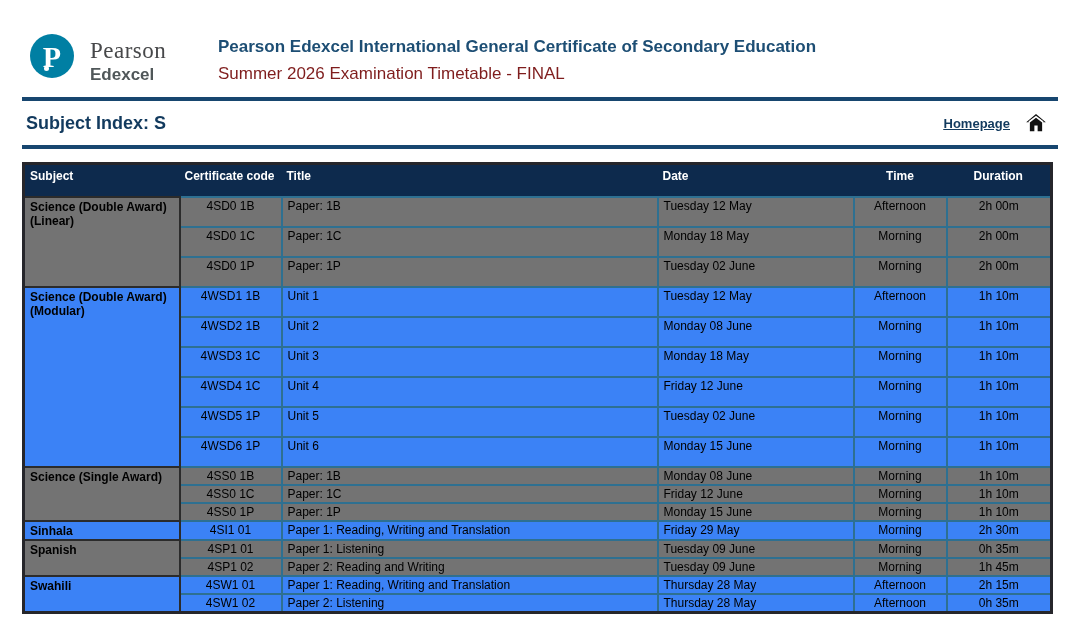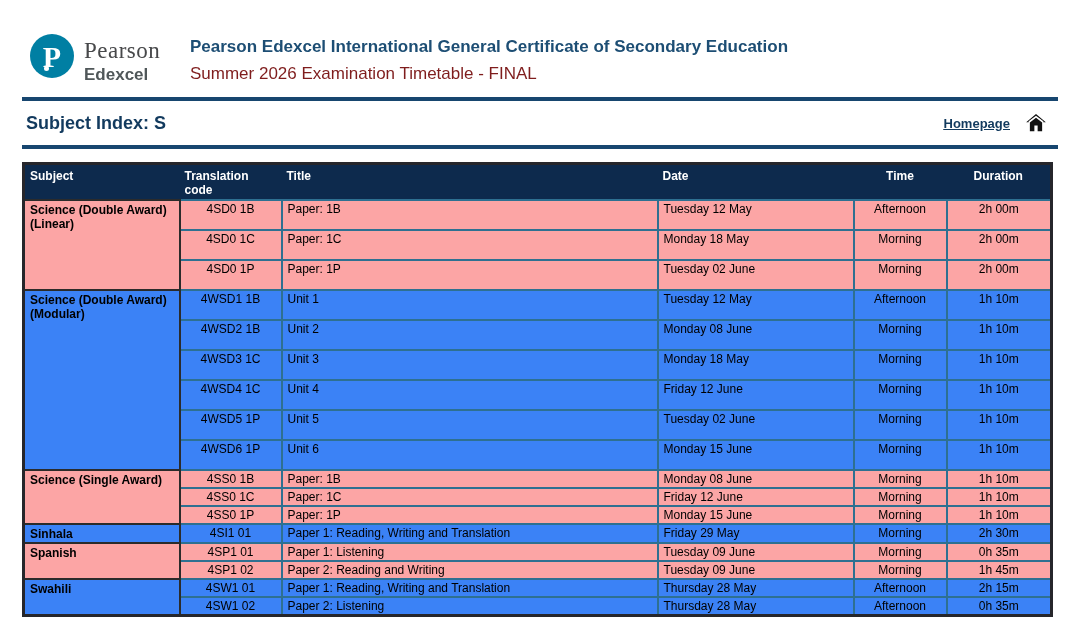--- a/index.html
+++ b/index.html
@@ -7,24 +7,24 @@
   body { font-family: "Liberation Sans", sans-serif; }
   .page { position: relative; width: 1080px; height: 619px; background: #fff; overflow: hidden; padding: 0 22px; }
 
   
   .masthead { display: flex; align-items: flex-start; padding-top: 34px; padding-left: 8px; }
   .logo { display: flex; align-items: flex-start; width: 152px; flex: 0 0 auto; }
   .logo-circle { position: relative; width: 44px; height: 44px; border-radius: 50%; background: #007fa3; flex: 0 0 auto; }
   .logo-p { position: absolute; left: 0; top: 1px; width: 100%; text-align: center;
             font-family: "Liberation Serif", serif; font-weight: bold; font-size: 30px; color: #ffffff; line-height: 44px; }
   .logo-dot { position: absolute; left: 14px; bottom: 7px; width: 5px; height: 5px; border-radius: 50%; background: #ffffff; }
-  .logo-words { margin-left: 10px; padding-top: 4px; }
+  .logo-words { margin-left: 16px; padding-top: 4px; }
   .logo-pearson { font-family: "Liberation Serif", serif; font-size: 23px; color: #47484a; letter-spacing: 0.5px; }
   .logo-edexcel { font-size: 17px; font-weight: 600; color: #505759; margin-top: 1px; }
-  .titles { margin-left: 8px; padding-top: 3px; }
+  .titles { margin-left: 36px; padding-top: 3px; }
   .page-title { font-size: 17px; font-weight: bold; color: #1d4e74; }
   .page-subtitle { font-size: 17px; font-weight: normal; color: #7f1d1d; margin-top: 7px; }
 
   
   .rule { height: 4px; background: #17466f; }
   .rule-1 { margin-top: 12px; }
   .index-bar { display: flex; align-items: center; justify-content: space-between; height: 44px; padding: 0 4px; }
   .index-title { font-size: 18px; font-weight: bold; color: #123a5e; }
   .homepage { display: flex; align-items: center; gap: 16px; padding-right: 8px; text-decoration: underline; }
   .homepage-link { font-size: 13px; font-weight: bold; color: #123a5e; text-decoration: underline; cursor: pointer; }
@@ -41,21 +41,21 @@
   col.c-time { width: 93px; }
   col.c-duration { width: 105px; }
 
   thead th { background: #0d2a4d; color: #ffffff; font-size: 12px; font-weight: bold;
              text-align: left; vertical-align: top; padding: 4px 5px 2px 5px; height: 33px; line-height: 14px; }
   thead th.al-center { text-align: center; }
 
   tbody td { font-size: 12px; color: #000000; border: 2px solid #2e7091; vertical-align: top;
              padding: 1px 5px; line-height: 14px; overflow: hidden; white-space: nowrap; }
   tbody td.subject-cell { border: 2px solid #2b2b2b; font-weight: bold; white-space: normal; line-height: 14px; padding-top: 2px; }
-  tbody tr.shaded td { background: #fca5a5; }
+  tbody tr.shaded td { background: #737373; }
   tbody tr.plain td { background: #3b82f6; }
   tbody tr.tall { height: 30px; }
   tbody tr.short { height: 17px; }
   td.al-center { text-align: center; }
   td.al-left { text-align: left; }
 </style>
 </head>
 <body>
 
 <div class="page">
@@ -100,21 +100,21 @@
         <col class="c-subject">
           <col class="c-code">
           <col class="c-title">
         <col class="c-date">
           <col class="c-time">
           <col class="c-duration">
       </colgroup>
       <thead>
         <tr id="header-row">
             <th class="al-left">Subject</th>
-            <th class="al-left">Translation code</th>
+            <th class="al-left">Certificate code</th>
             <th class="al-left">Title</th>
             <th class="al-left">Date</th>
             <th class="al-center">Time</th>
             <th class="al-center">Duration</th>
           </tr>
       </thead>
       <tbody id="timetable-body">
           <tr class="shaded tall">
             <td class="subject-cell" rowspan="3">Science (Double Award) (Linear)</td>
             <td class="col-code al-center">4SD0 1B</td>

